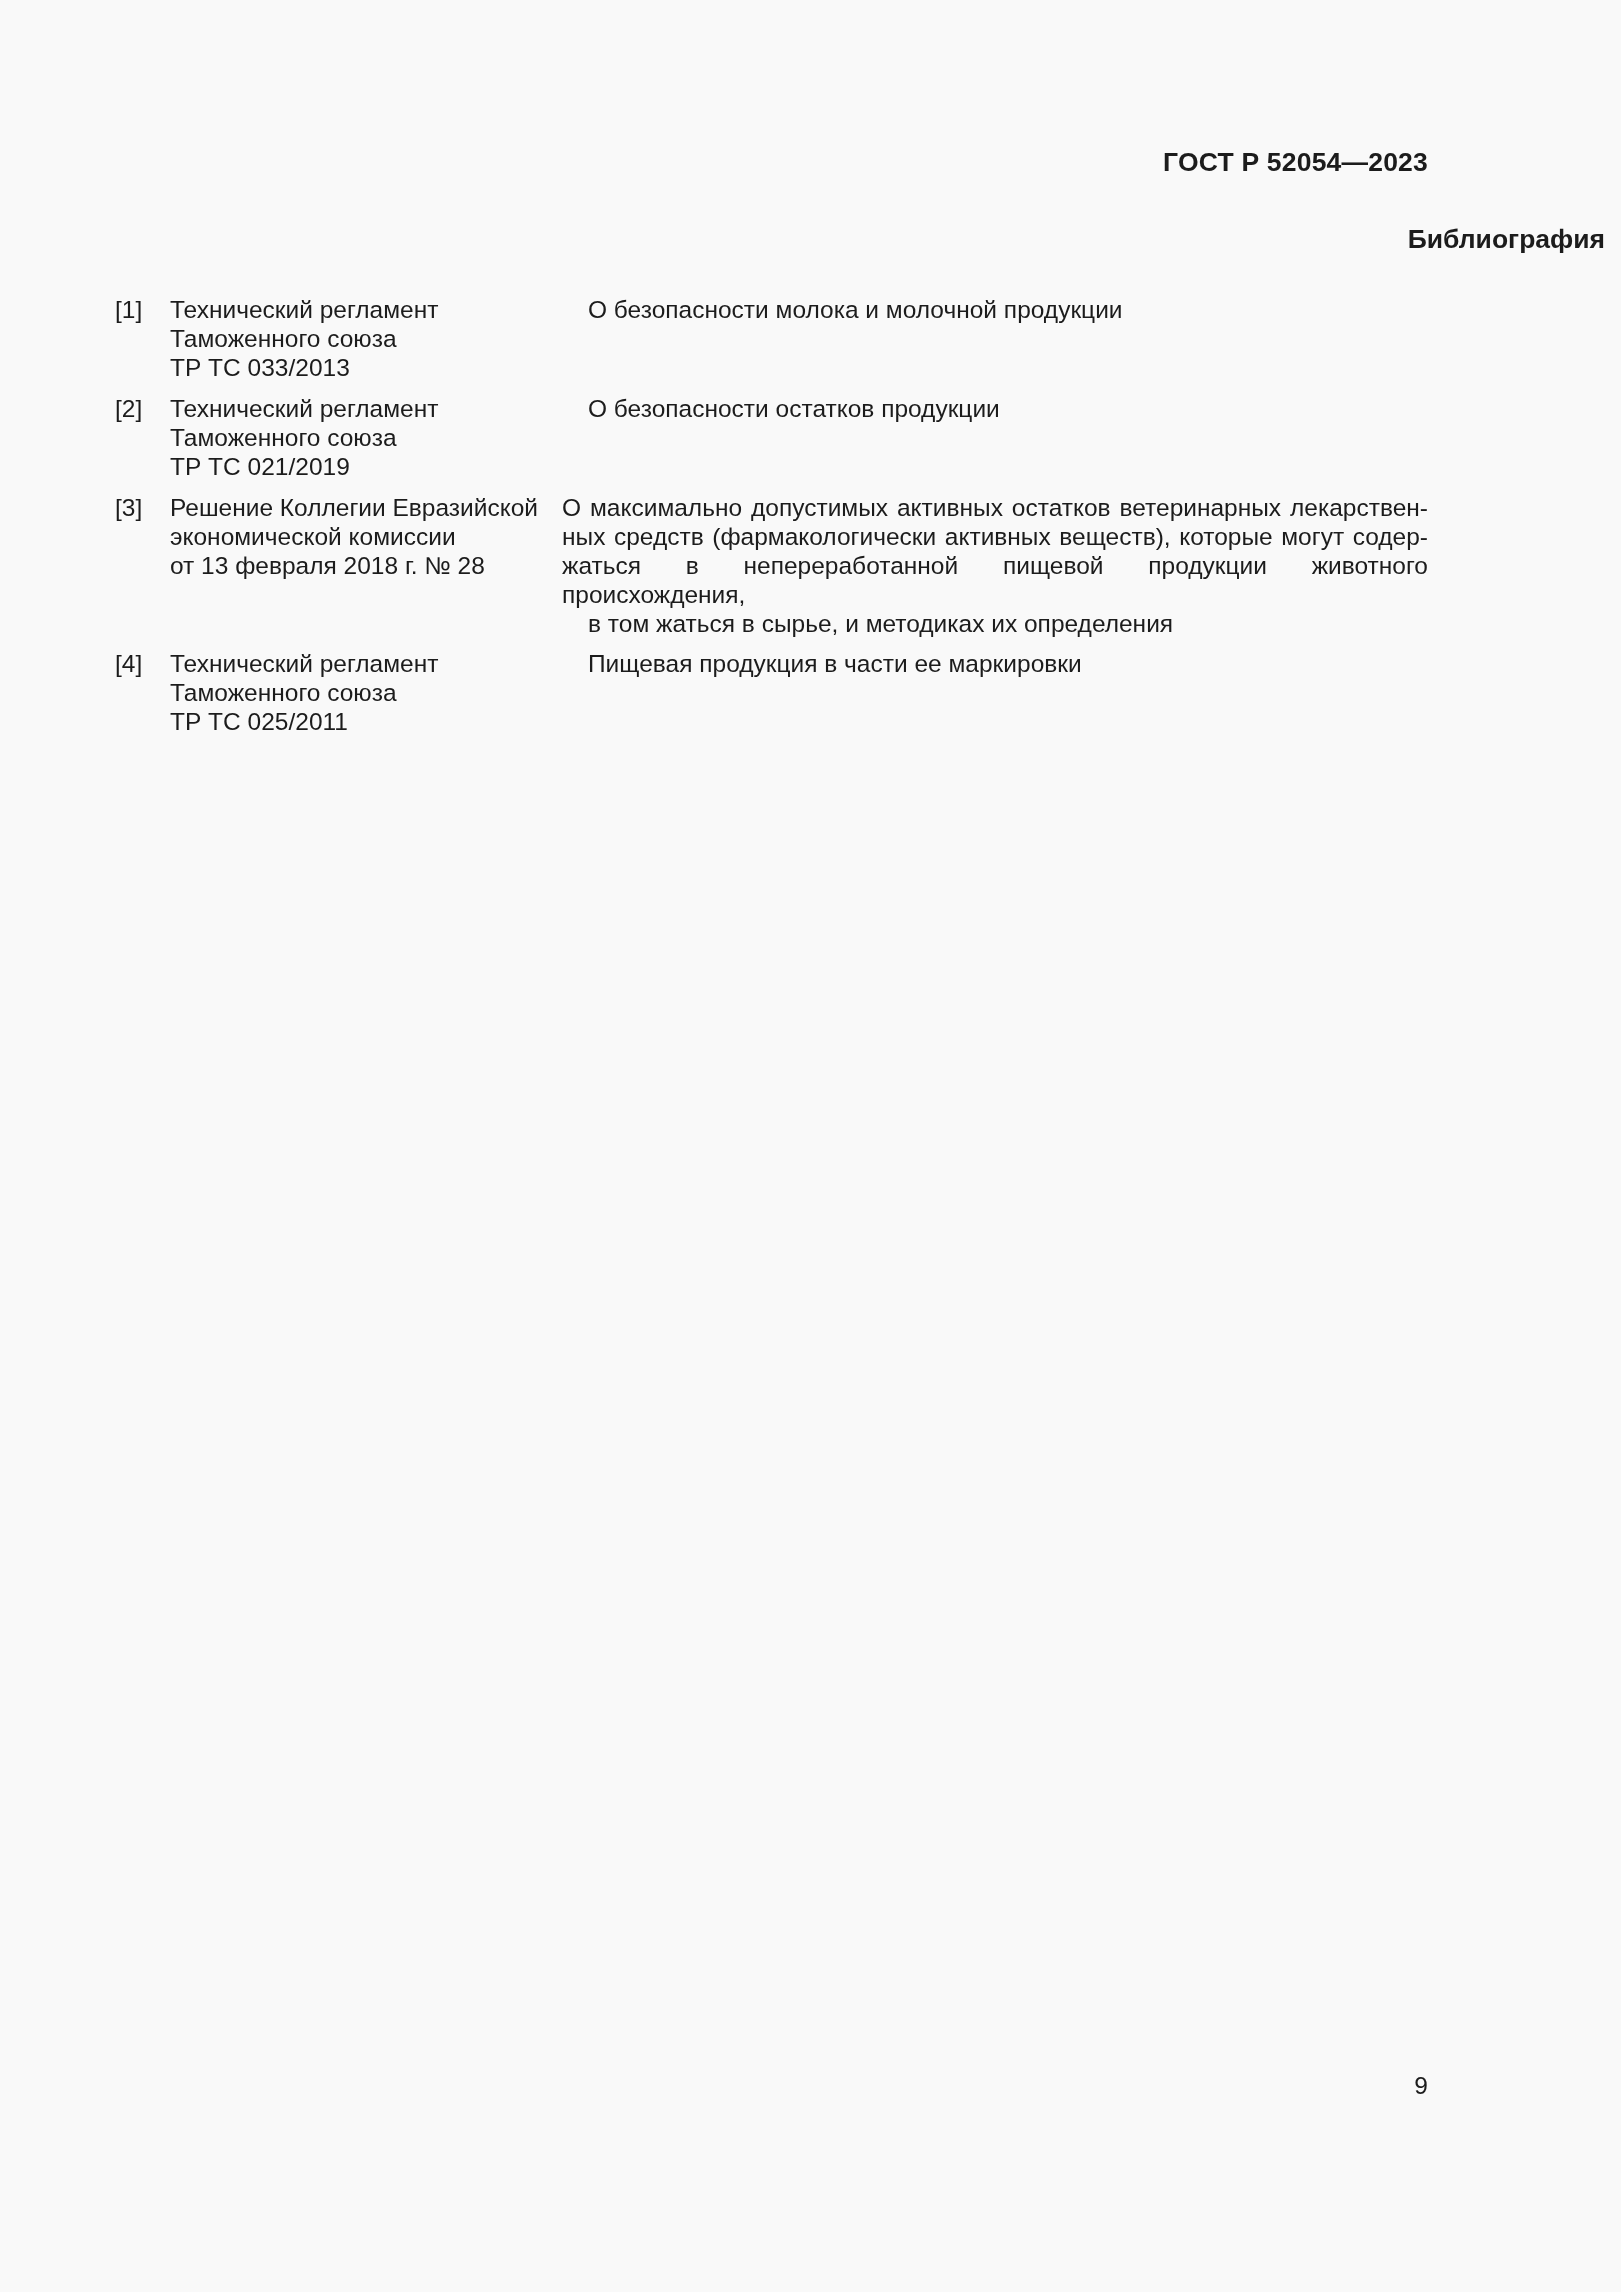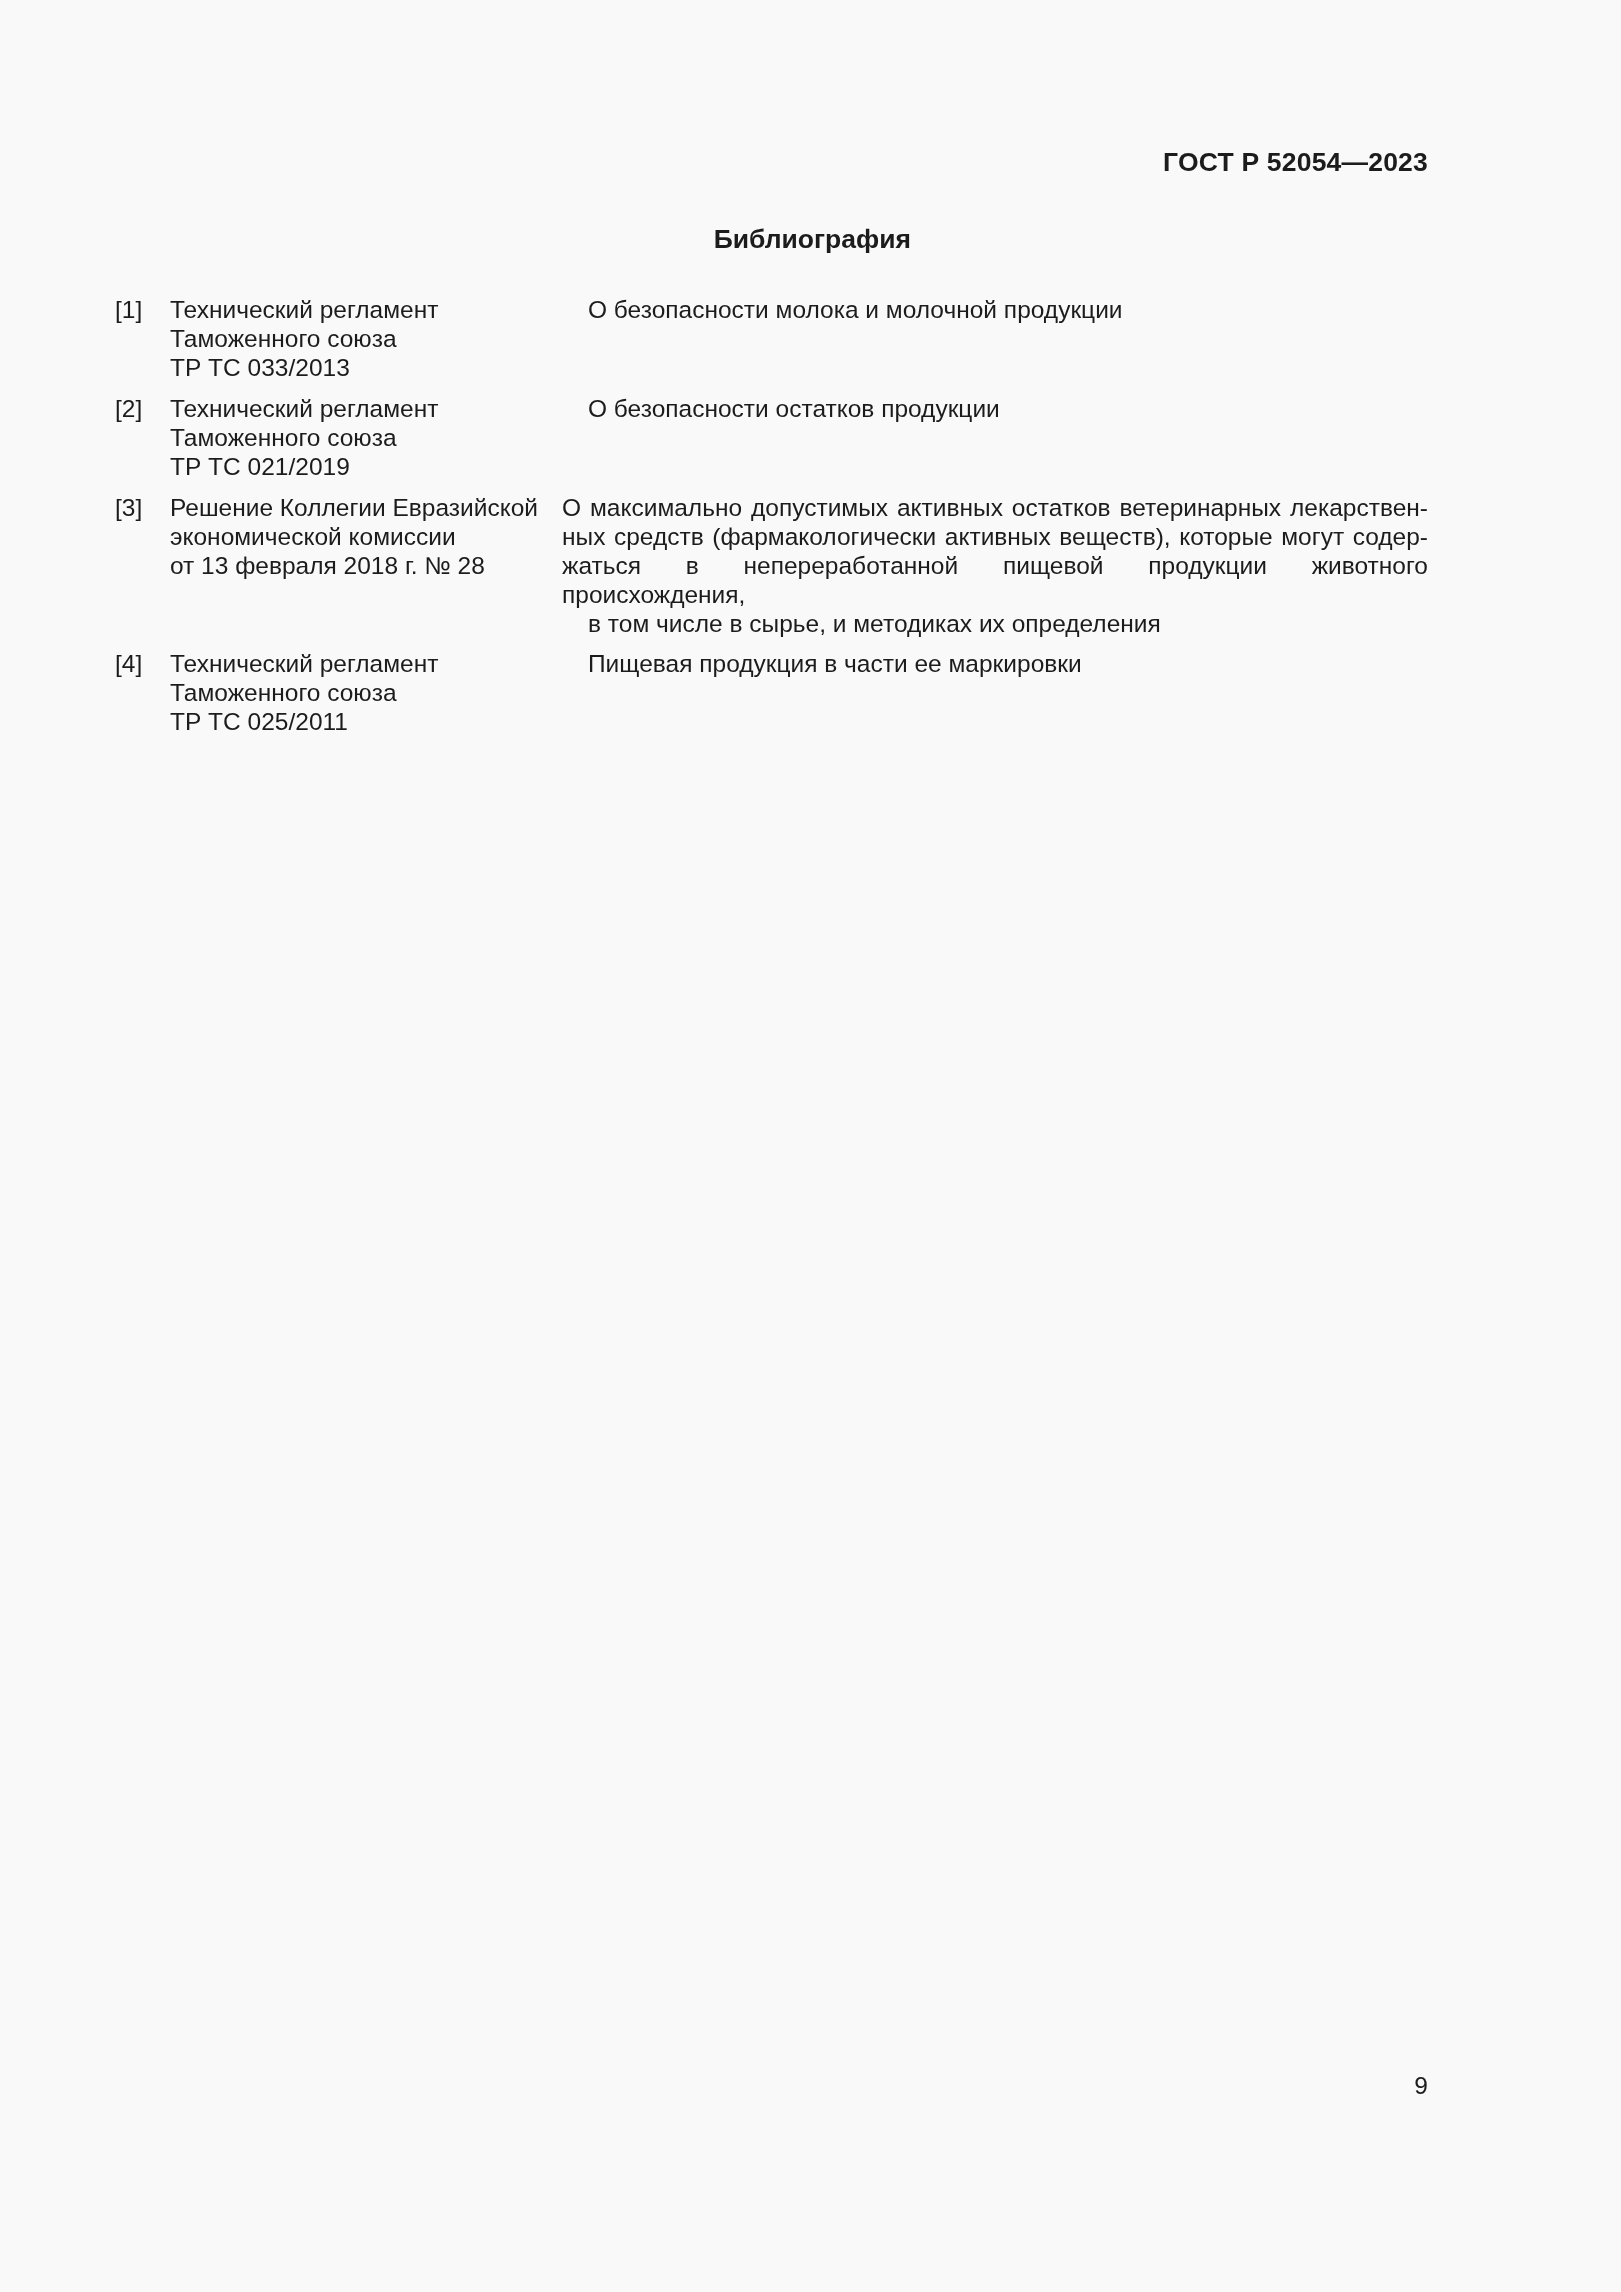--- a/index.html
+++ b/index.html
@@ -14,21 +14,21 @@
   .doc-code {
     position: absolute;
     right: 193px; top: 147px;
     font-size: 26.5px; font-weight: bold;
     letter-spacing: 0.2px;
     margin-left: 12px;
   }
   .title {
     position: absolute;
     left: 0; right: 16px; top: 224px;
-    text-align: center;
+    text-align: right;
     font-size: 26.5px; font-weight: bold;
     padding-left: 19.6px;
   }
   .biblio {
     position: absolute;
     left: 115px; top: 295px; width: 1313px;
     font-size: 24.5px; line-height: 29px;
   }
   .entry { display: flex; margin-bottom: 11.8px; }
   .num { width: 55px; flex: none; }
@@ -80,21 +80,21 @@
     <div class="num">[3]</div>
     <div class="source">
       <div>Решение Коллегии Евразийской</div>
       <div>экономической комиссии</div>
       <div>от 13 февраля 2018 г. № 28</div>
     </div>
     <div class="subject">
       <div>О максимально допустимых активных остатков ветеринарных лекарствен-</div>
       <div>ных средств (фармакологически активных веществ), которые могут содер-</div>
       <div>жаться в непереработанной пищевой продукции животного происхождения,</div>
-      <div class="last">в том числе в сырье, и методиках их определения</div>
+      <div class="last">в том жаться в сырье, и методиках их определения</div>
     </div>
   </div>
 
   <div class="entry">
     <div class="num">[4]</div>
     <div class="source">
       <div>Технический регламент</div>
       <div>Таможенного союза</div>
       <div>ТР ТС 025/2011</div>
     </div>

